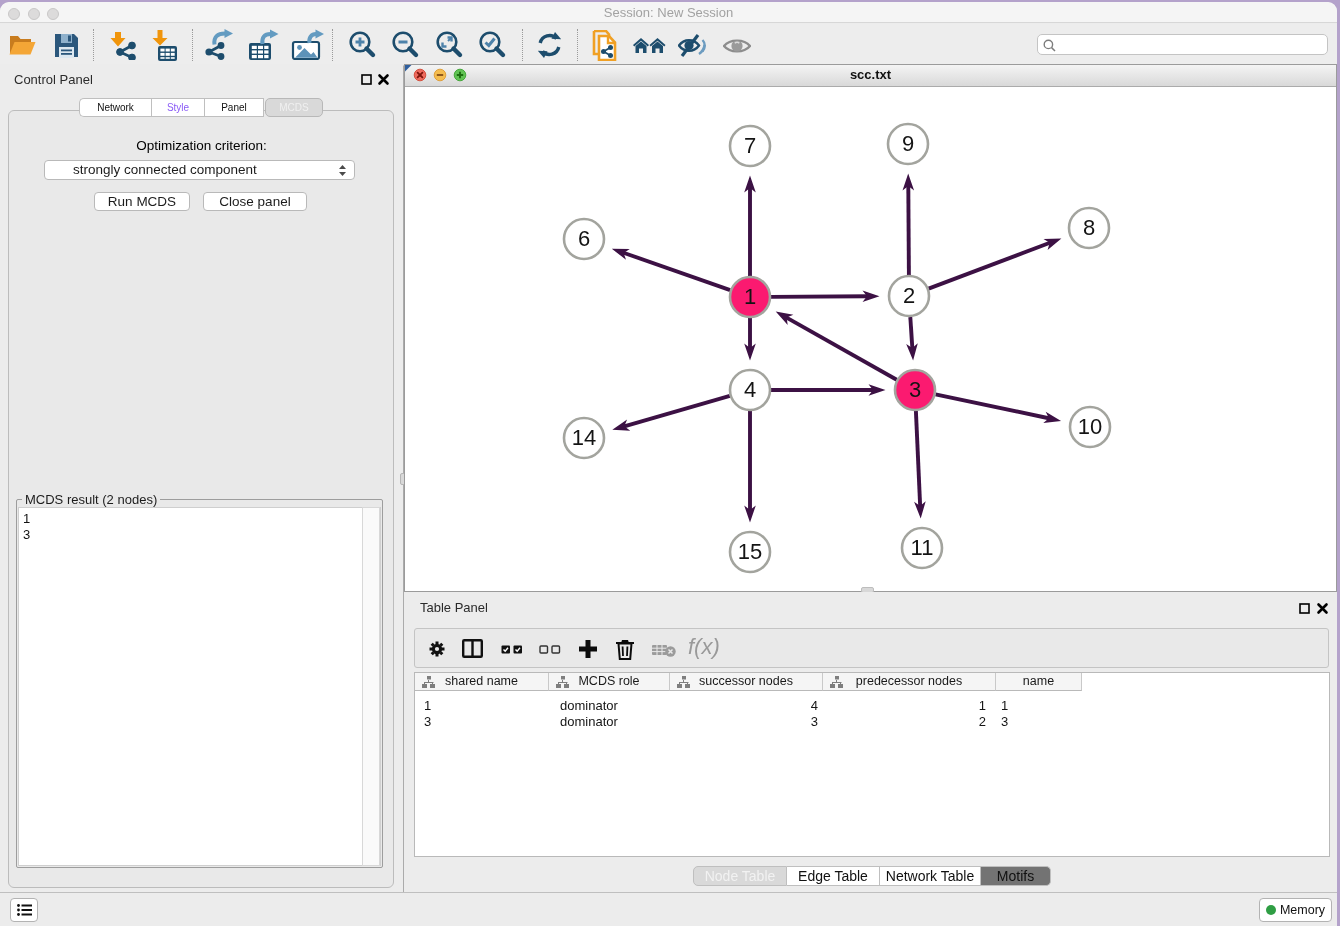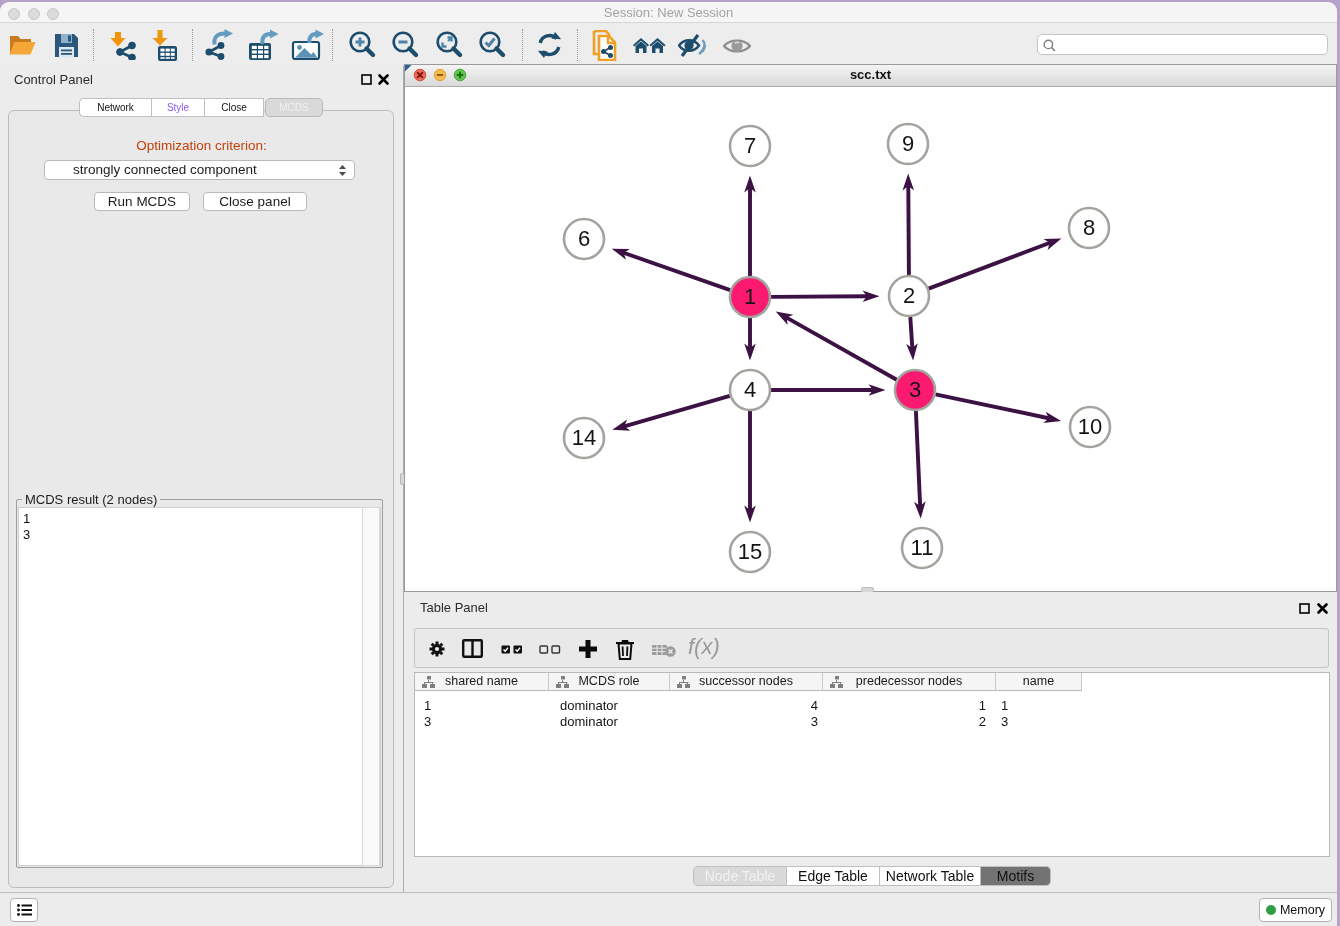--- a/index.html
+++ b/index.html
@@ -48,25 +48,25 @@
       </svg>
   <svg class="abs" style="left:377px;top:9px;width:13px;height:13px">
         <path d="M2.5 2.5 L10.5 10.5 M10.5 2.5 L2.5 10.5" stroke="#000" stroke-width="2.6" stroke-linecap="round"></path>
       </svg>
 
   <div class="abs" style="left:8px;top:46px;width:386px;height:778px;background:#e9e9e9;border:1px solid #bcbcbc;border-radius:6px;"></div>
 
   <div class="abs" style="left:79px;top:34px;height:19px;display:flex;font-size:10px;">
     <div style="width:72px;background:#fff;border:1px solid #bfbfbf;border-right:none;border-radius:5px 0 0 5px;text-align:center;line-height:17px;color:#111;">Network</div>
     <div style="width:53px;background:#fff;border:1px solid #bfbfbf;border-right:none;text-align:center;line-height:17px;color:#8b5cf6;">Style</div>
-    <div style="width:60px;background:#fff;border:1px solid #bfbfbf;text-align:center;line-height:17px;color:#111;">Close</div>
+    <div style="width:60px;background:#fff;border:1px solid #bfbfbf;text-align:center;line-height:17px;color:#111;">Panel</div>
     <div style="width:58px;background:#d9d9d9;border:1px solid #b8b8b8;margin-left:1px;border-radius:5px;text-align:center;line-height:17px;color:#f0f0f0;">MCDS</div>
   </div>
 
-  <div class="abs" style="left:0px;top:74px;width:403px;text-align:center;font-size:13.5px;color:#c2410c;">Optimization criterion:</div>
+  <div class="abs" style="left:0px;top:74px;width:403px;text-align:center;font-size:13.5px;color:#000000;">Optimization criterion:</div>
   <div class="abs" style="left:44px;top:96px;width:311px;height:20px;background:#fff;border:1px solid #b9b9b9;border-radius:4px;font-size:13.5px;color:#1c1c1c;line-height:18px;padding-left:28px;">strongly connected component
     <svg class="abs" style="right:7px;top:3px;width:9px;height:13px">
           <path d="M1 5 L4.5 1 L8 5 Z" fill="#4a4a4a"></path>
           <path d="M1 8 L4.5 12 L8 8 Z" fill="#4a4a4a"></path>
         </svg>
   </div>
   <div class="abs" style="left:94px;top:128px;width:96px;height:19px;background:#fff;border:1px solid #b9b9b9;border-radius:4px;font-size:13.5px;color:#1c1c1c;text-align:center;line-height:17px;">Run MCDS</div>
   <div class="abs" style="left:203px;top:128px;width:104px;height:19px;background:#fff;border:1px solid #b9b9b9;border-radius:4px;font-size:13.5px;color:#1c1c1c;text-align:center;line-height:17px;">Close panel</div>
 
   <div class="abs" style="left:16px;top:435px;width:367px;height:369px;border:1px solid #9d9d9d;border-radius:2px;"></div>

